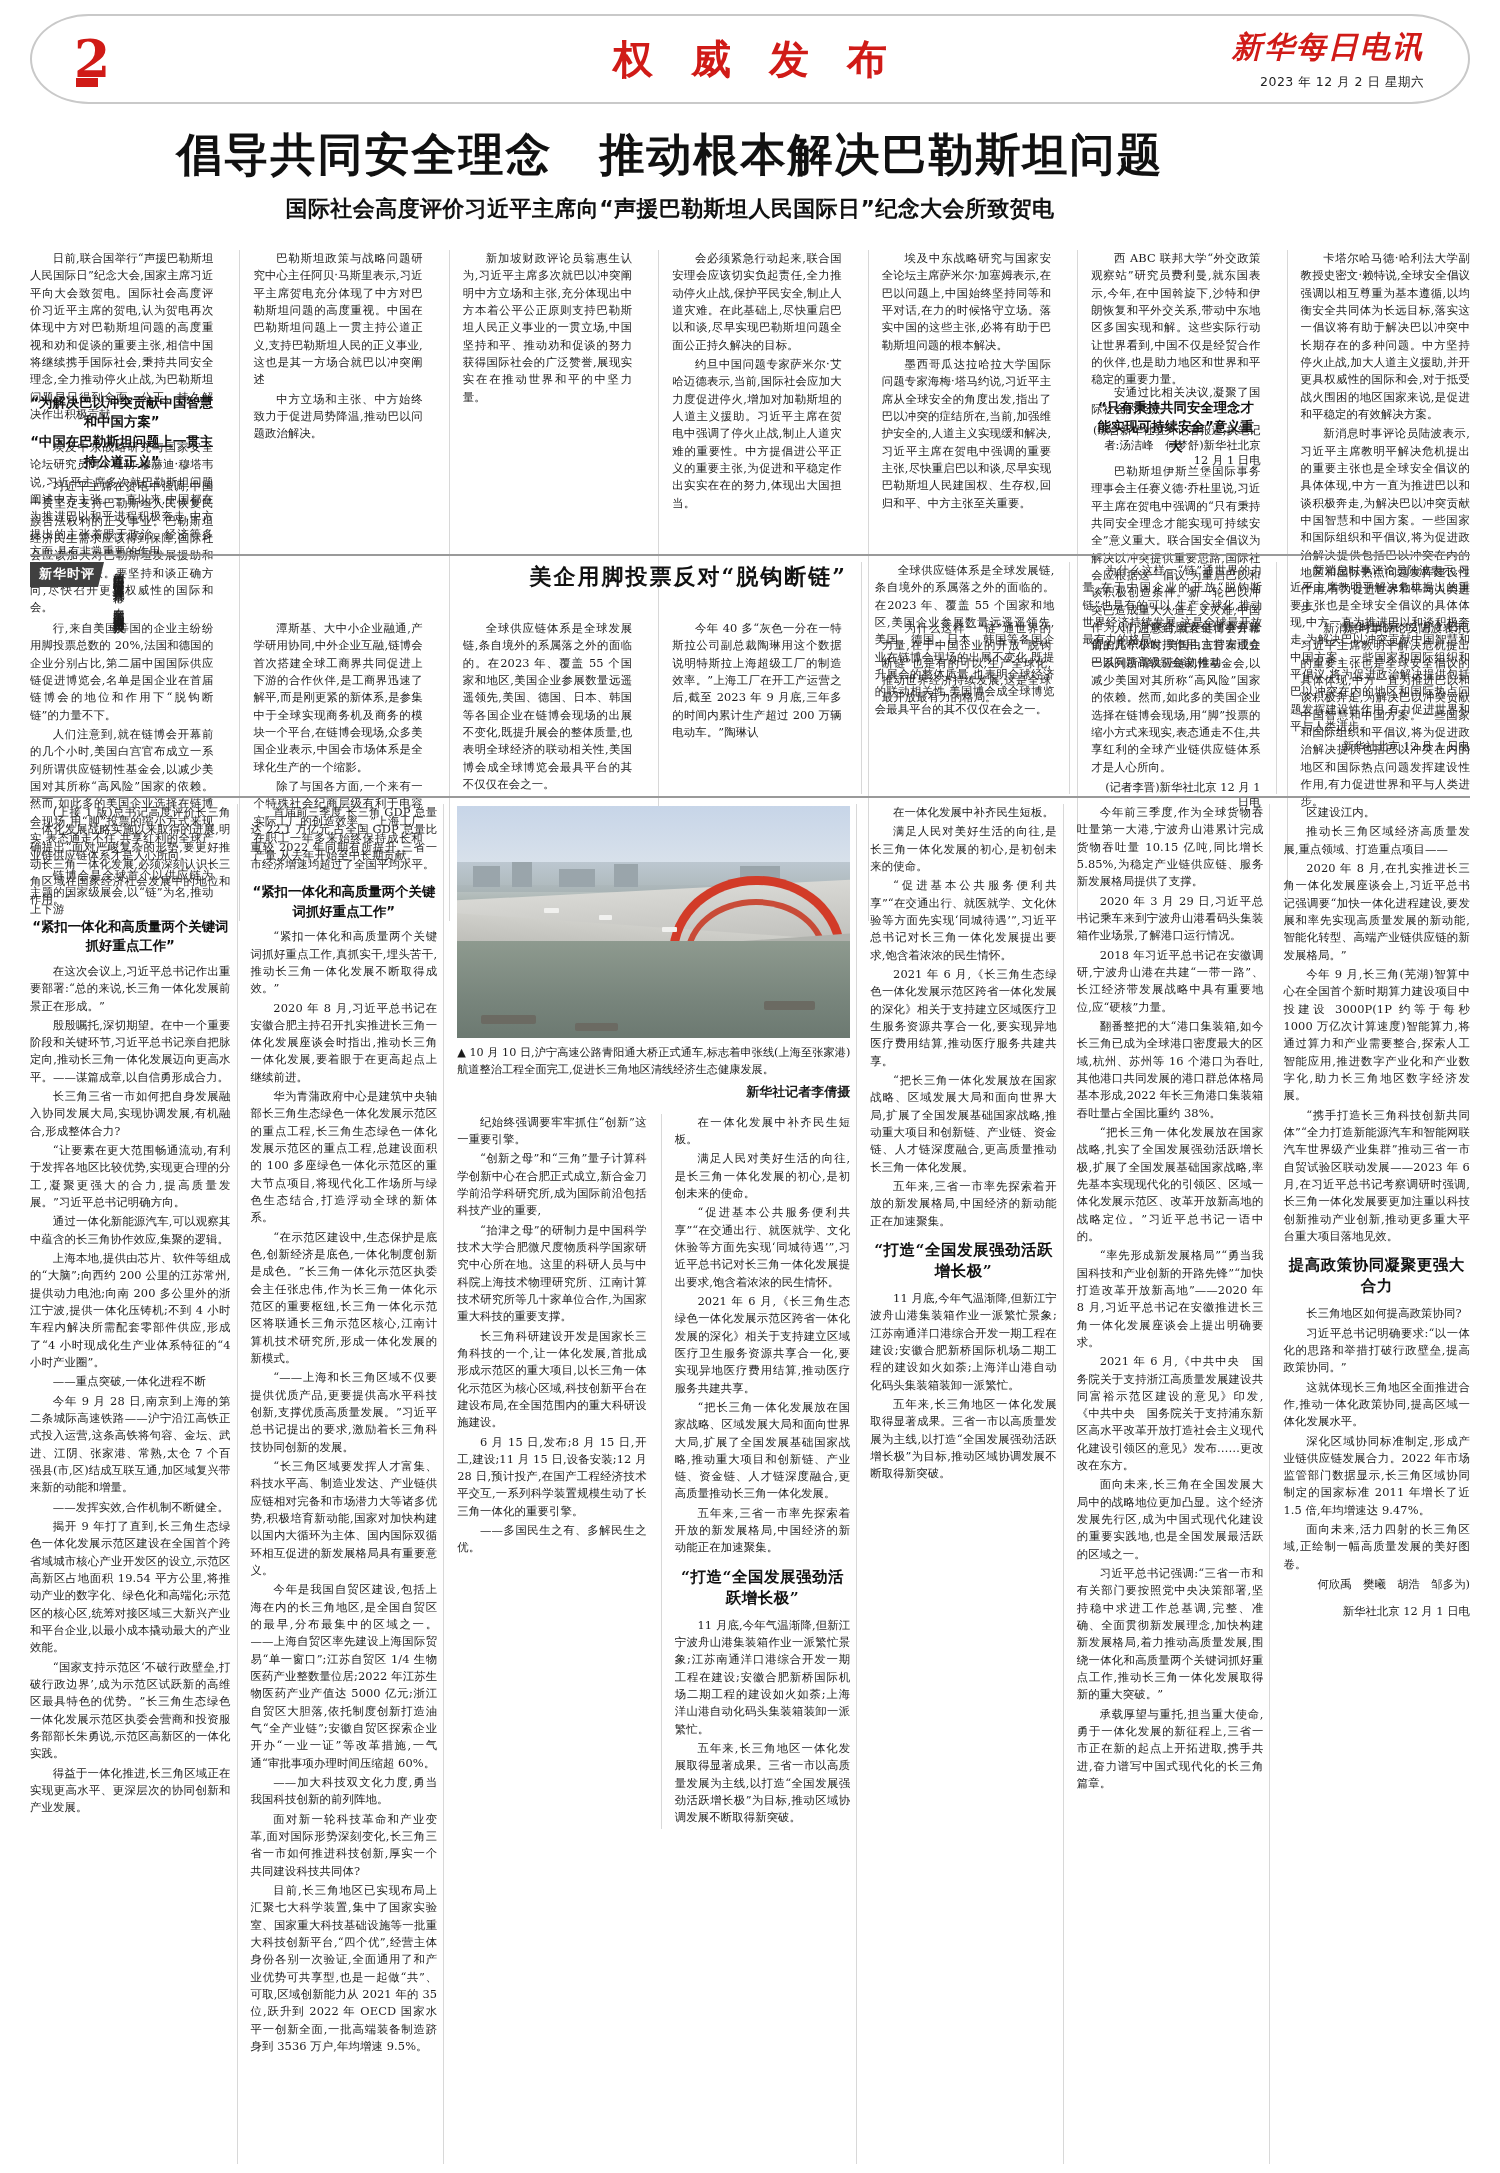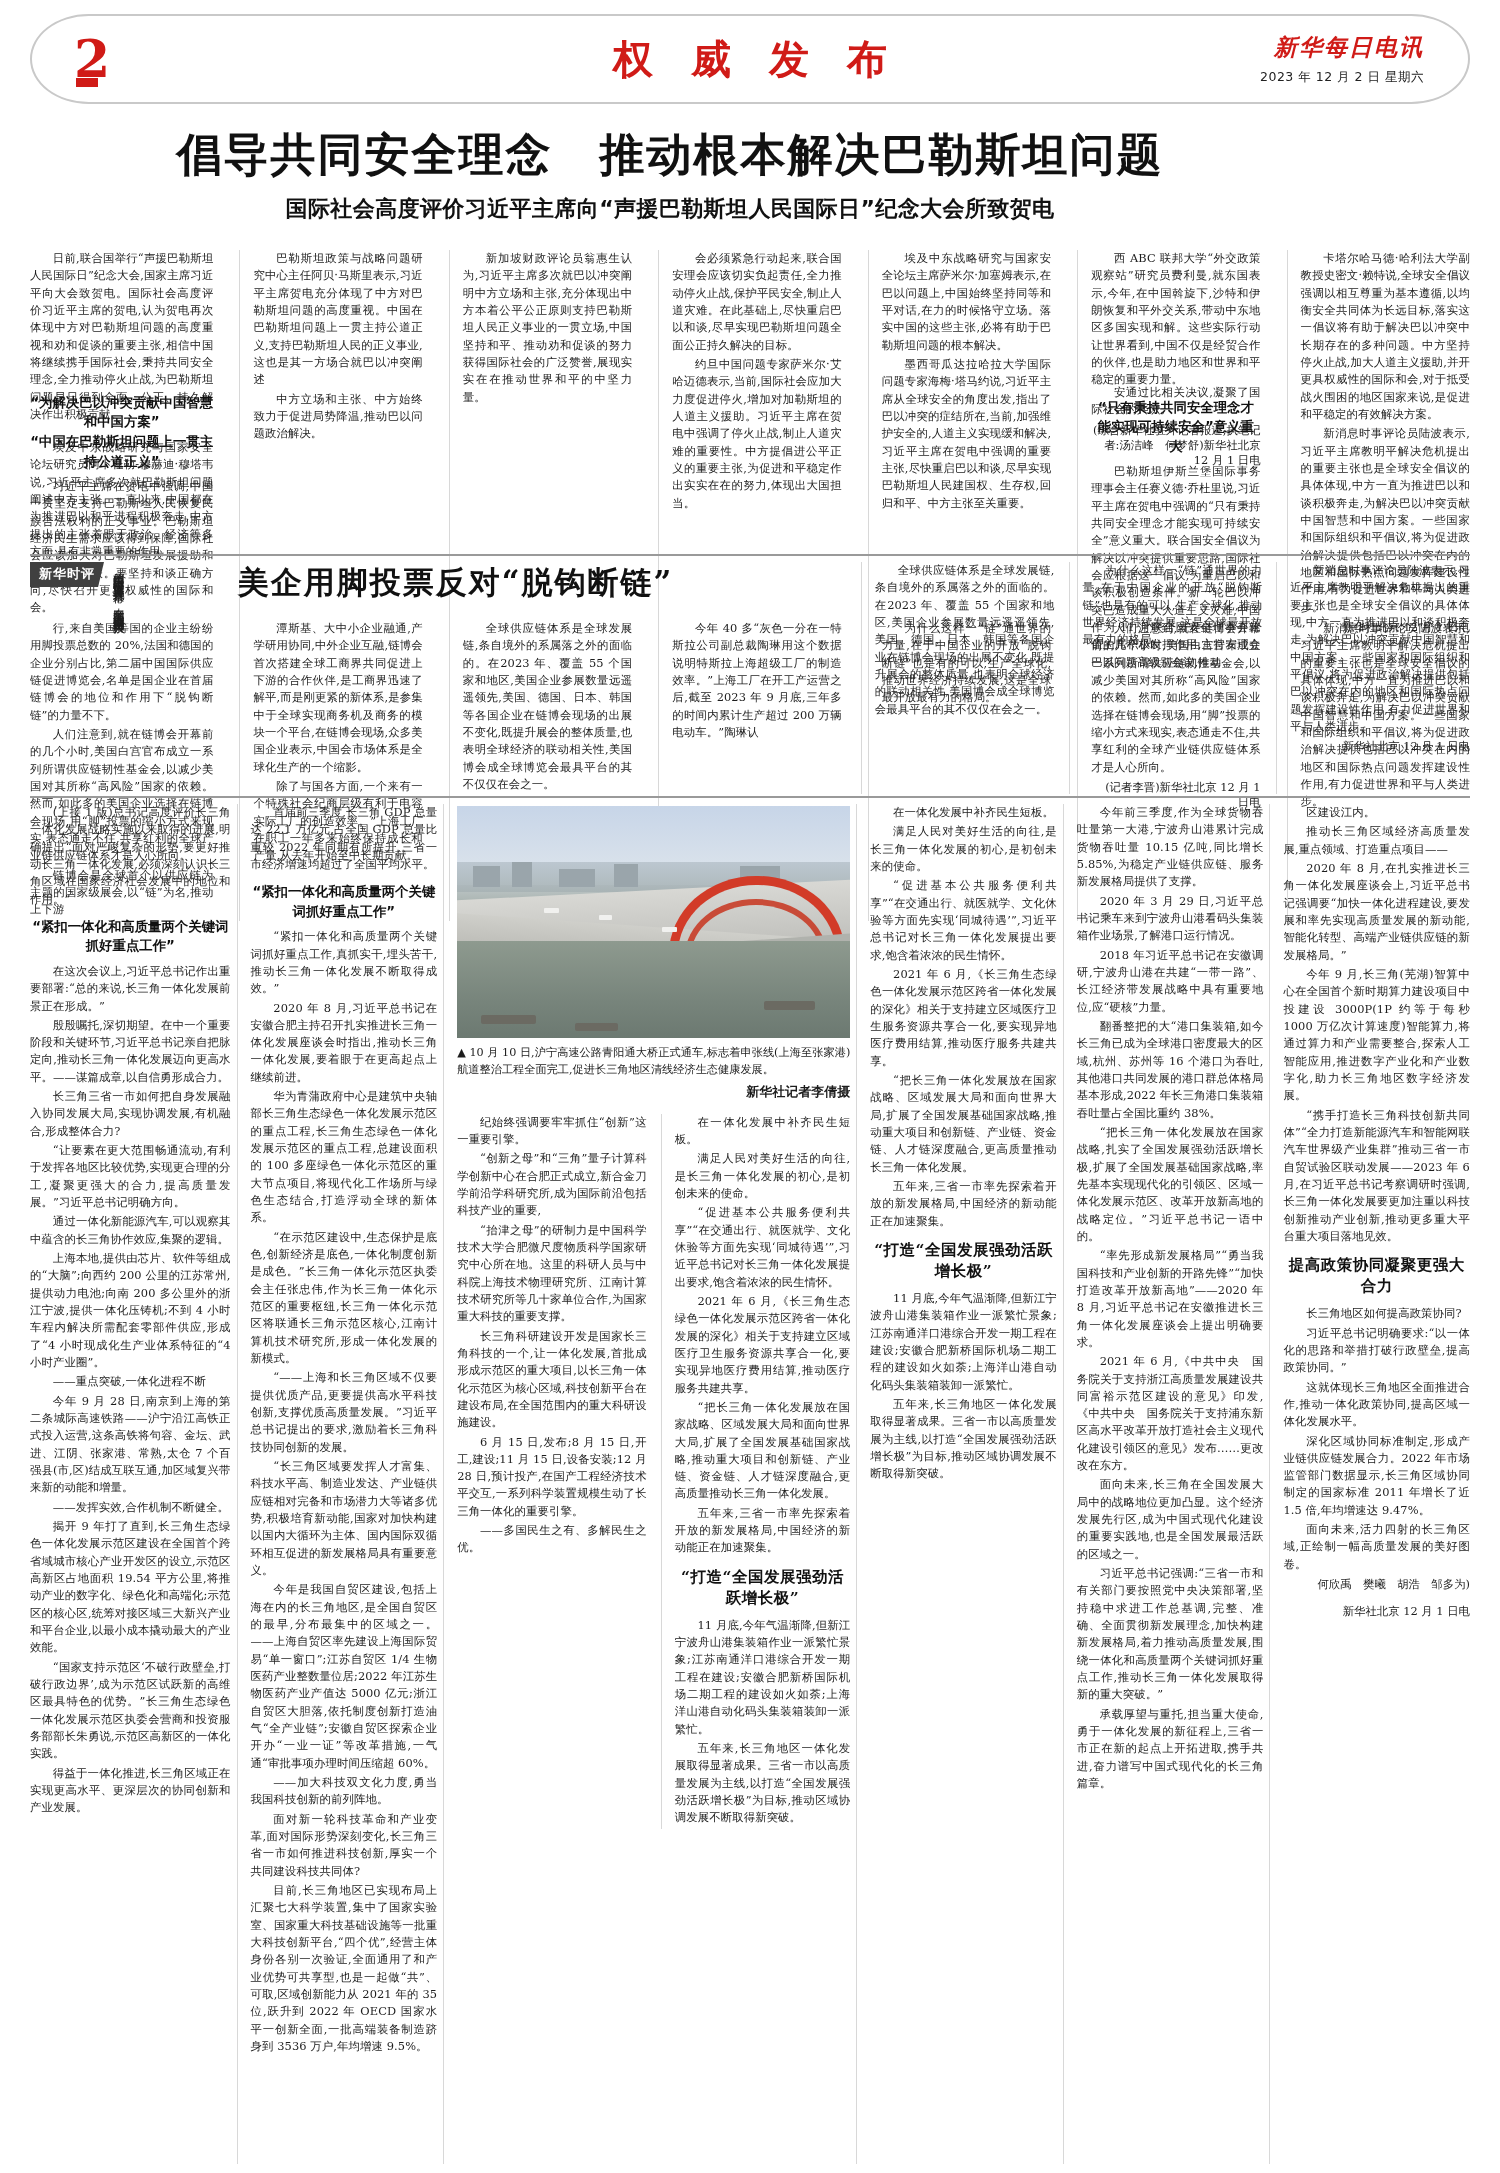--- a/index.html
+++ b/index.html
@@ -35,21 +35,21 @@
     position:absolute;left:0;right:0;text-align:center;top:50%;transform:translateY(-50%);
     font-family:"DejaVu Serif","Liberation Serif",serif;
     font-size:40px;font-weight:700;color:#d01b17;letter-spacing:12px;
     text-indent:12px;
   }
   .brand{
     position:absolute;right:44px;top:50%;transform:translateY(-50%);text-align:right;
   }
   .brand-name{
     font-family:"DejaVu Serif","Liberation Serif",serif;
-    font-size:23px;font-weight:700;color:#d01b17;letter-spacing:2px;
+    font-size:30px;font-weight:700;color:#d01b17;letter-spacing:2px;
     font-style:italic;
   }
   .brand-date{
     font-size:12.5px;color:#222;margin-top:6px;letter-spacing:.5px;
   }
 
   
   .headline-wrap{margin:26px 200px 0 40px;}
   .headline{
     text-align:center;
@@ -103,22 +103,22 @@
     clip-path:polygon(0 0,100% 0,92% 100%,0 100%);
   }
   .vert-kicker{
     font-family:"DejaVu Serif","Liberation Serif",serif;
     font-size:11.5px;line-height:1.45;color:#1d1d1d;
     writing-mode:vertical-rl;text-orientation:upright;
     height:72px;margin-top:2px;letter-spacing:1px;
   }
   .comm-headline{
     font-family:"DejaVu Serif","Liberation Serif",serif;
-    font-size:31px;font-weight:700;letter-spacing:2px;color:#111;
-    text-align:left;white-space:nowrap;
+    font-size:22px;font-weight:700;letter-spacing:2px;color:#111;
+    text-align:right;white-space:nowrap;
   }
 
   
   .bottom{
     position:absolute;left:30px;top:790px;width:1440px;height:1360px;
     display:grid;grid-template-columns:repeat(7,1fr);column-gap:6px;
   }
   .bottom > .col + .col{border-left:1px solid #d8d8d8;padding-left:13px;}
 
   .photo-col{grid-column:span 2;}

